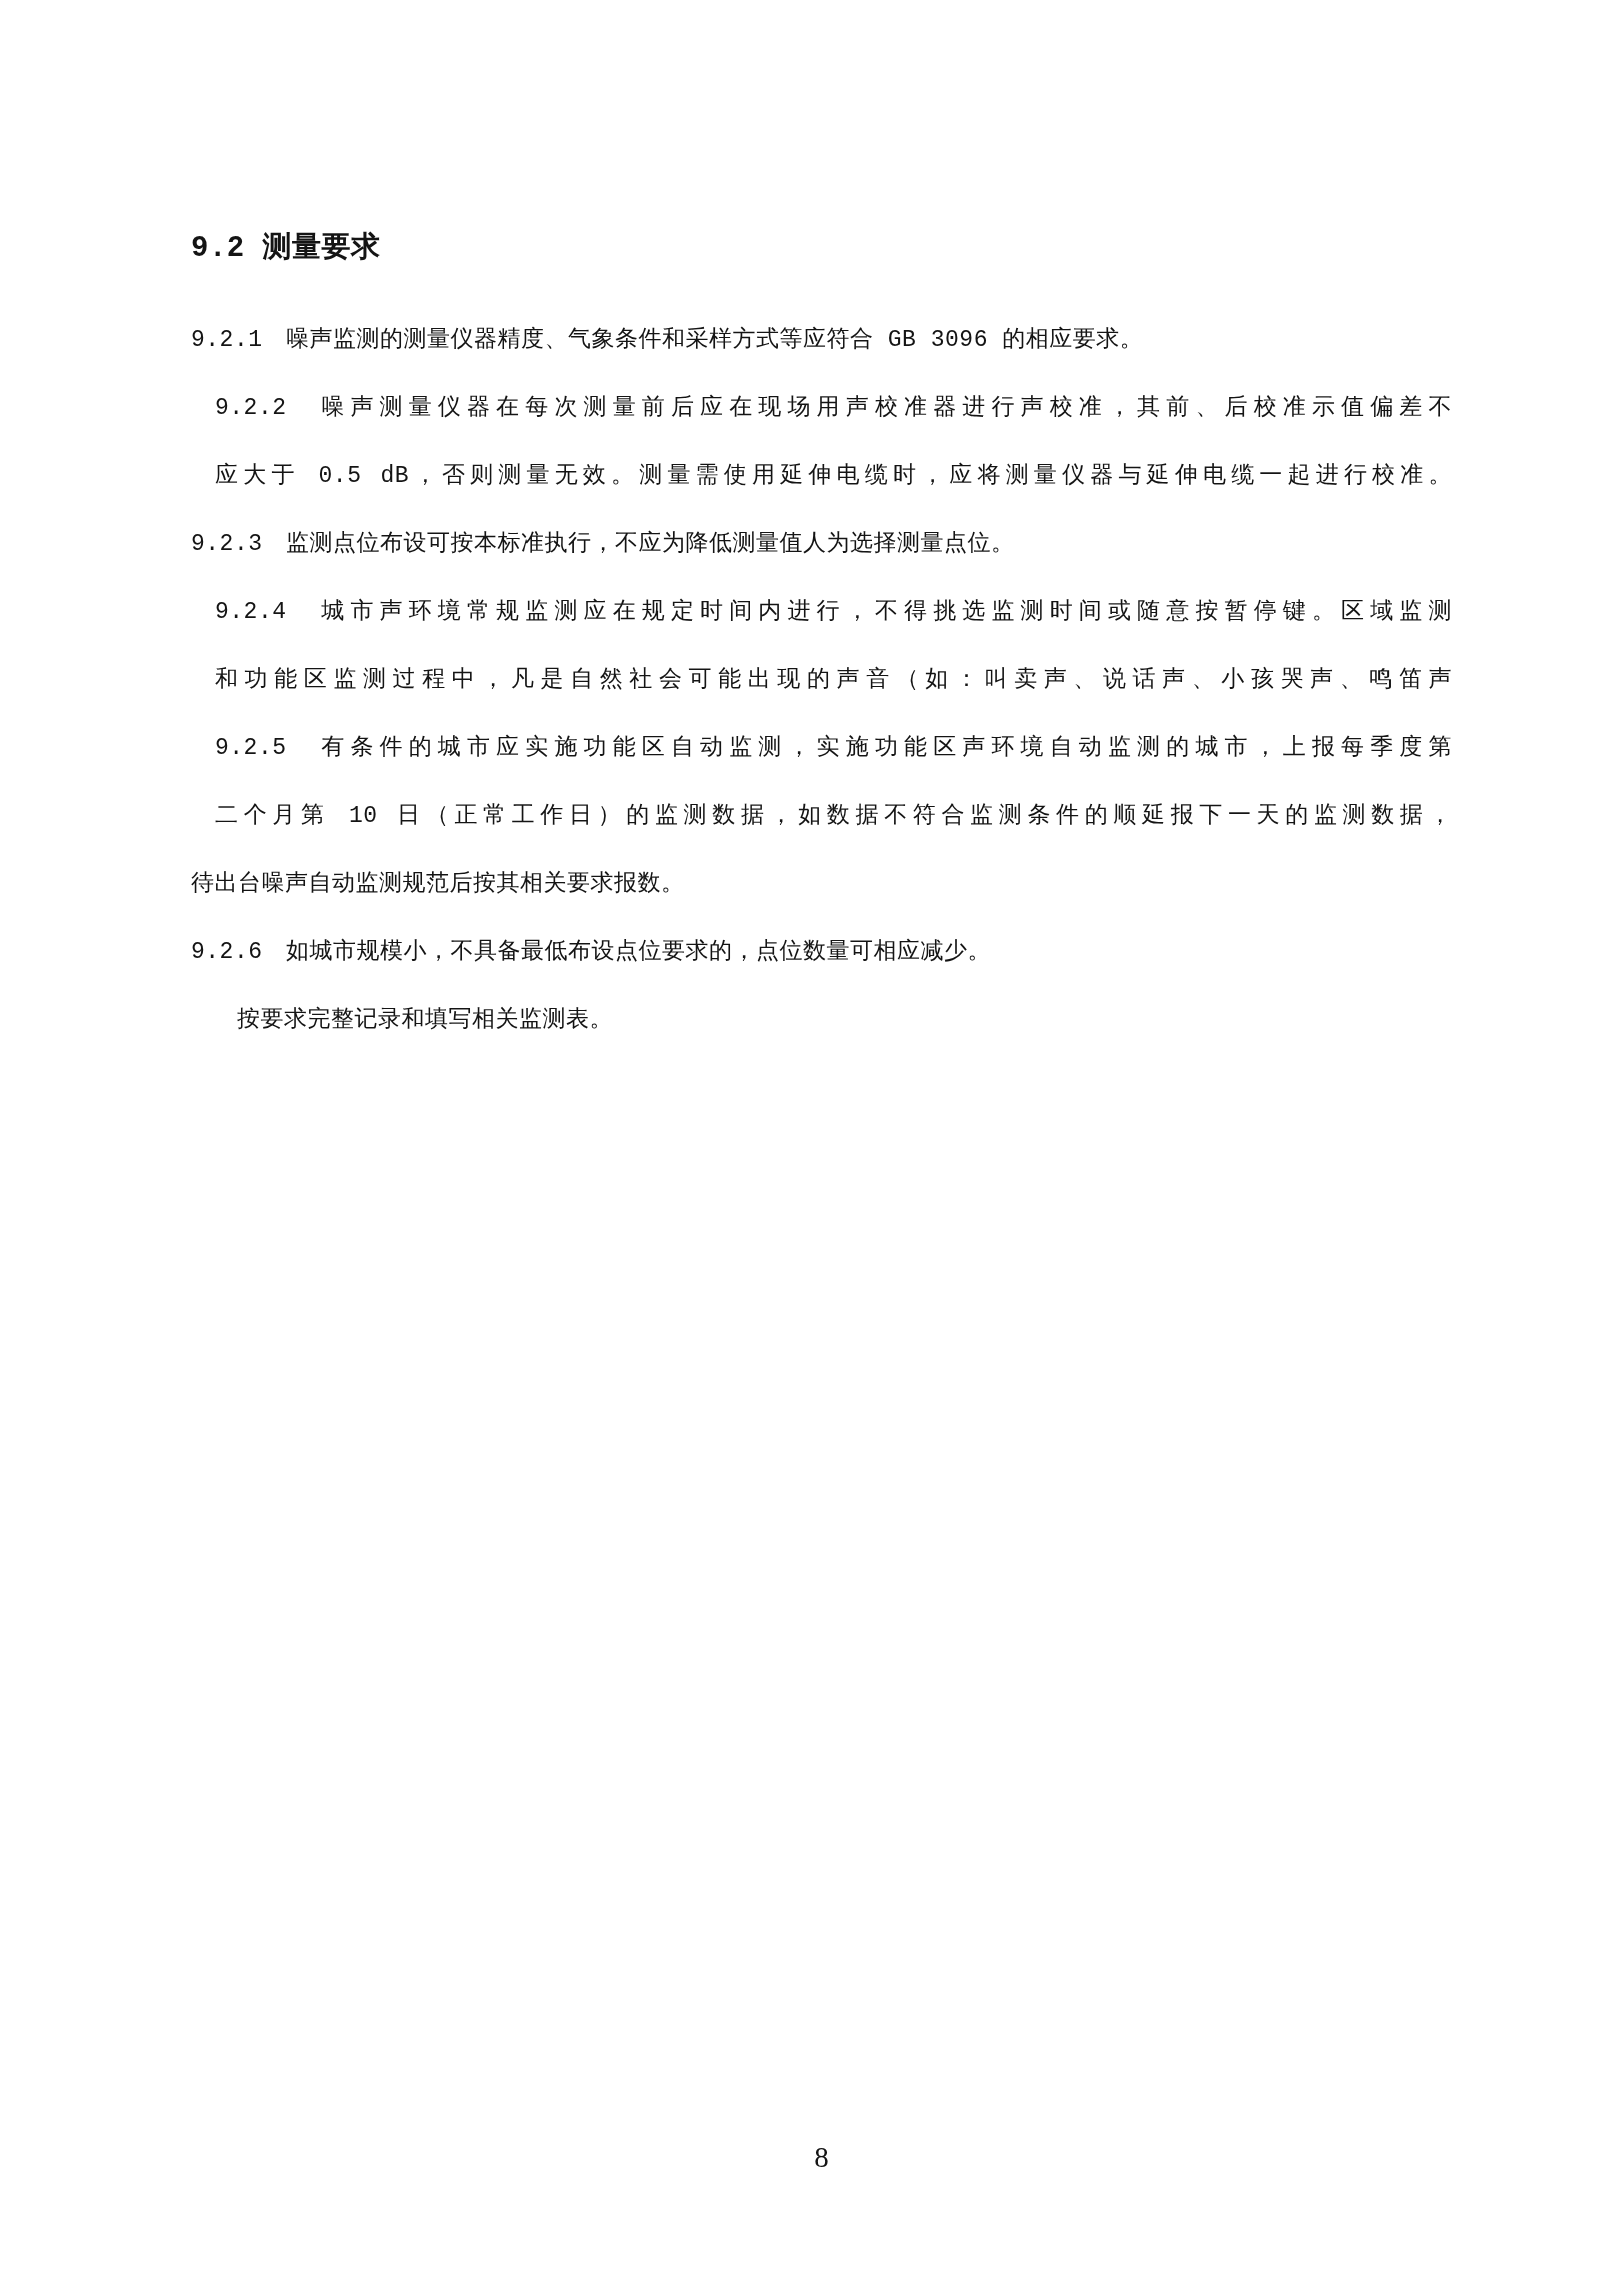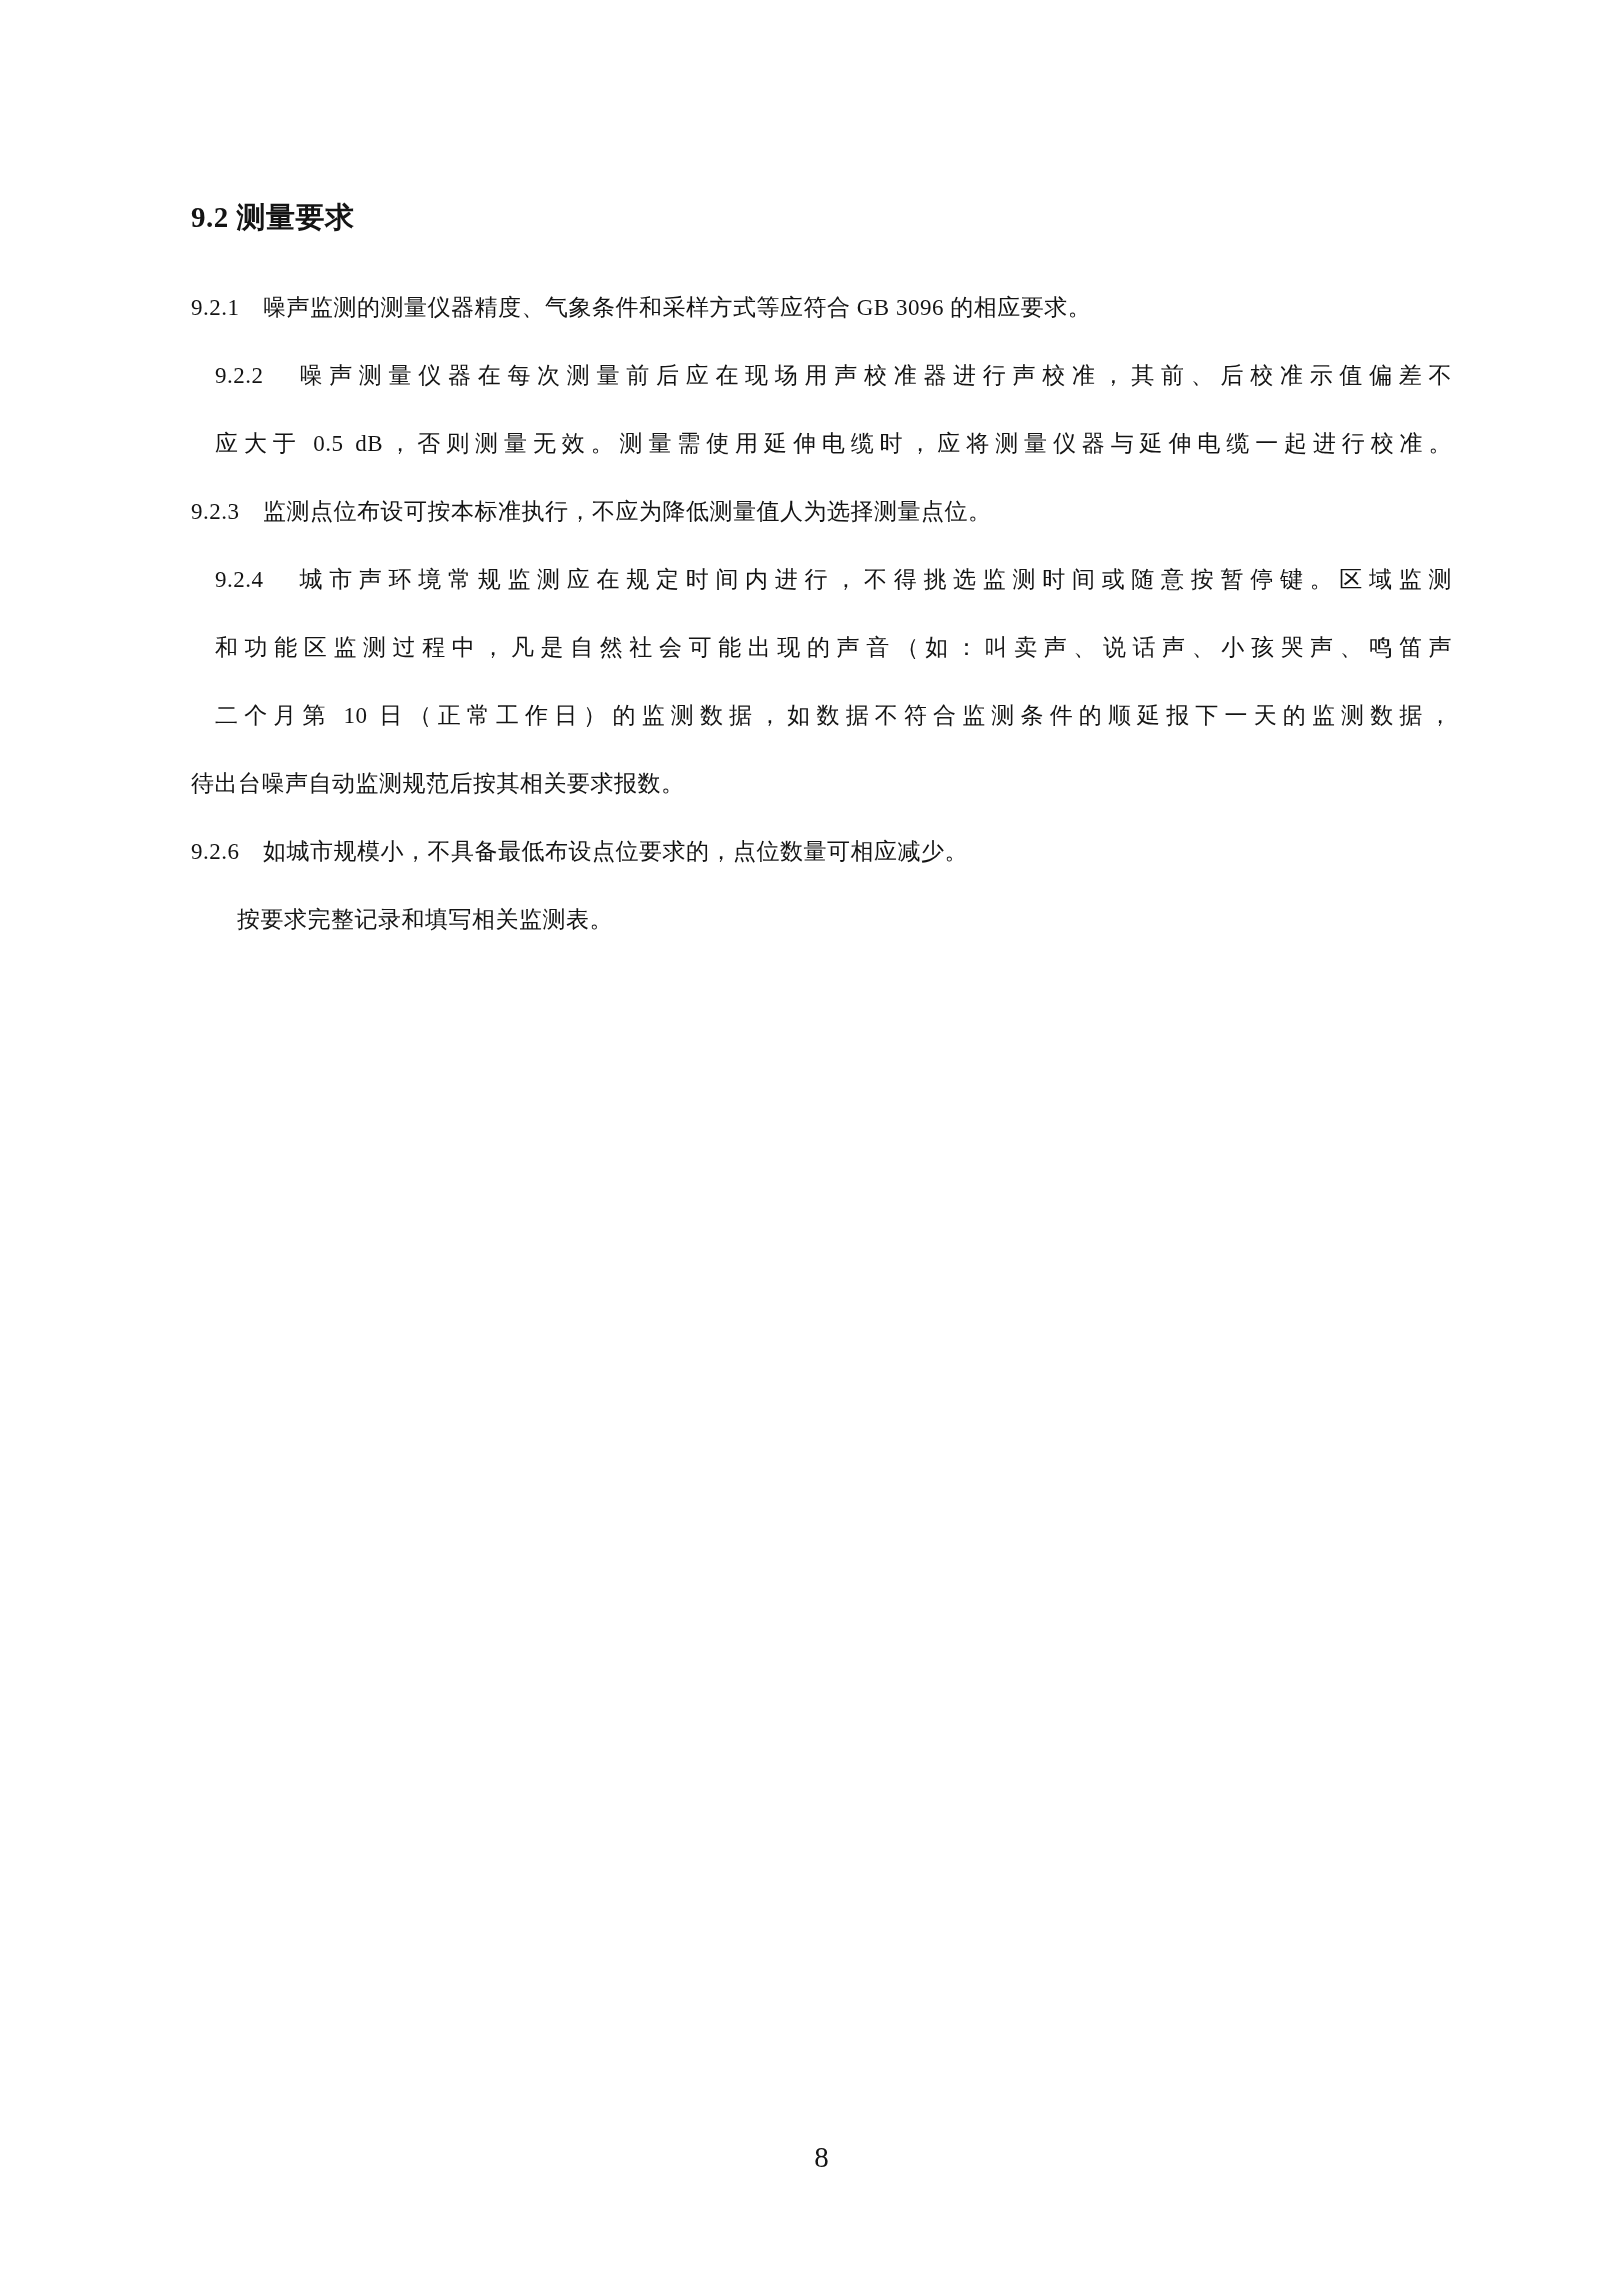--- a/index.html
+++ b/index.html
@@ -13,22 +13,23 @@
     height: 2293px;
     margin: 0 auto;
     background: #ffffff;
     color: #141414;
     font-family: "Liberation Serif", "DejaVu Serif", serif;
     overflow: hidden;
   }
   .content {
     position: absolute;
     left: 191px;
-    top: 183px;
+    top: 215px;
     width: 1261px;
+    font-family: Liberation Mono, monospace;
   }
   .line {
     height: 68px;
     line-height: 68px;
     font-size: 23px;
     white-space: pre;
     letter-spacing: 0.5px;
   }
   .line.j {
     white-space: normal;
@@ -74,20 +75,21 @@
         <div class="line j">应大于 0.5 dB，否则测量无效。测量需使用延伸电缆时，应将测量仪器与延伸电缆一起进行校准。</div>
       </div>
       <div class="paragraph">
         <div class="line">9.2.3　监测点位布设可按本标准执行，不应为降低测量值人为选择测量点位。</div>
       </div>
       <div class="paragraph">
         <div class="line j">9.2.4　城市声环境常规监测应在规定时间内进行，不得挑选监测时间或随意按暂停键。区域监测</div>
         <div class="line j">和功能区监测过程中，凡是自然社会可能出现的声音（如：叫卖声、说话声、小孩哭声、鸣笛声</div>
       </div>
       <div class="paragraph">
+        <div class="line j">9.2.5　有条件的城市应实施功能区自动监测，实施功能区声环境自动监测的城市，上报每季度第</div>
         <div class="line j">二个月第 10 日（正常工作日）的监测数据，如数据不符合监测条件的顺延报下一天的监测数据，</div>
         <div class="line">待出台噪声自动监测规范后按其相关要求报数。</div>
       </div>
       <div class="paragraph">
         <div class="line">9.2.6　如城市规模小，不具备最低布设点位要求的，点位数量可相应减少。</div>
       </div>
       <div class="paragraph indent">
         <div class="line">按要求完整记录和填写相关监测表。</div>
       </div>
     </div>

